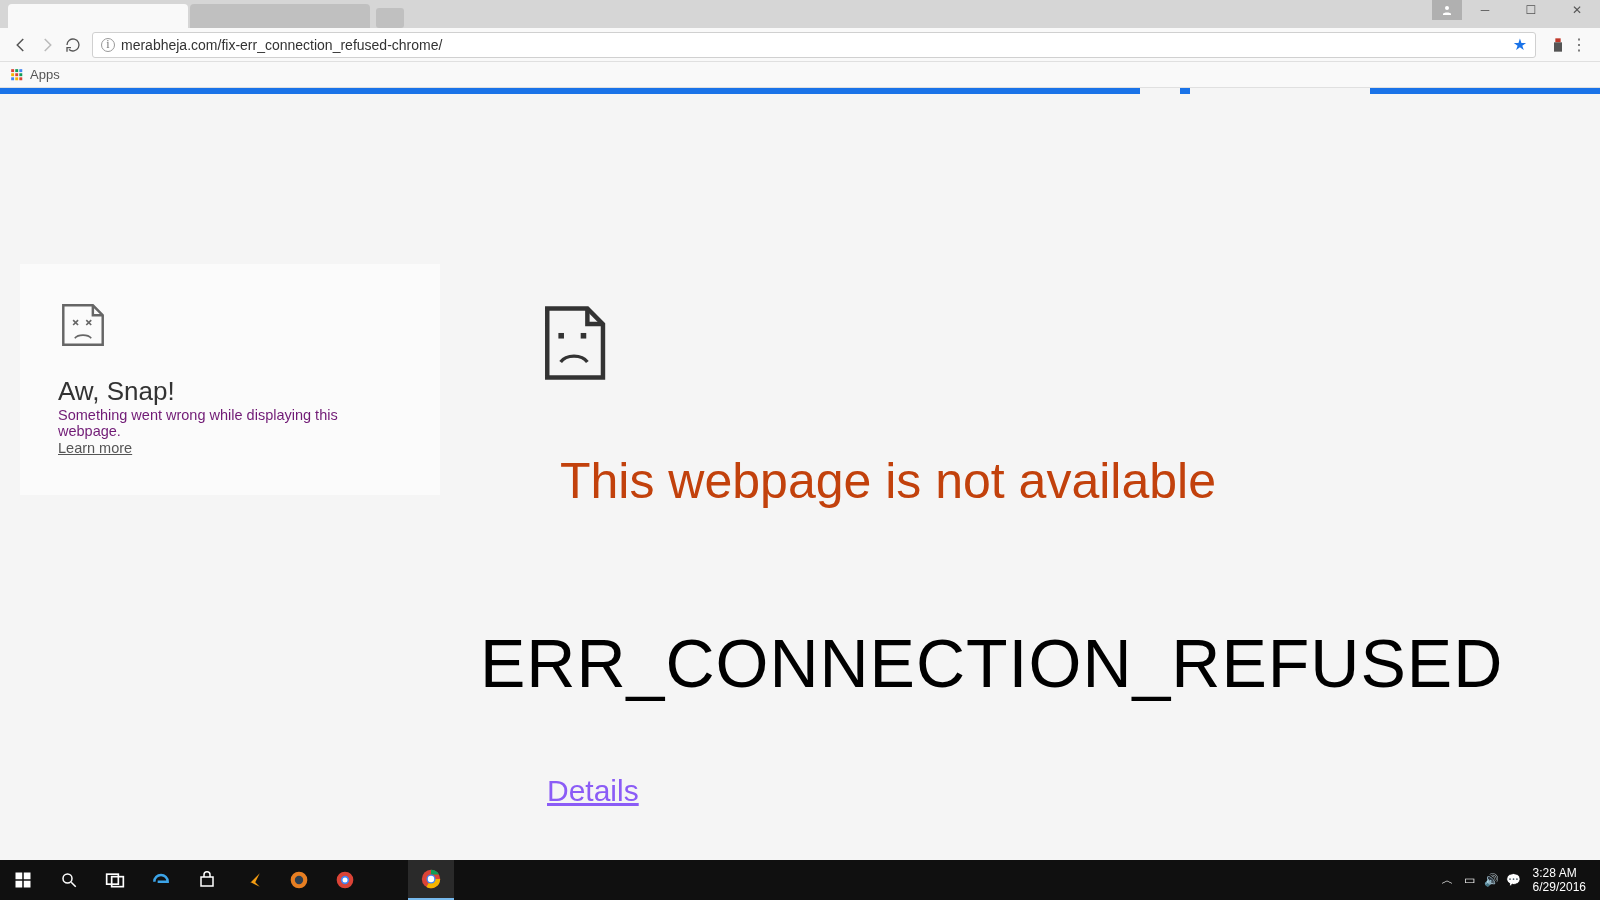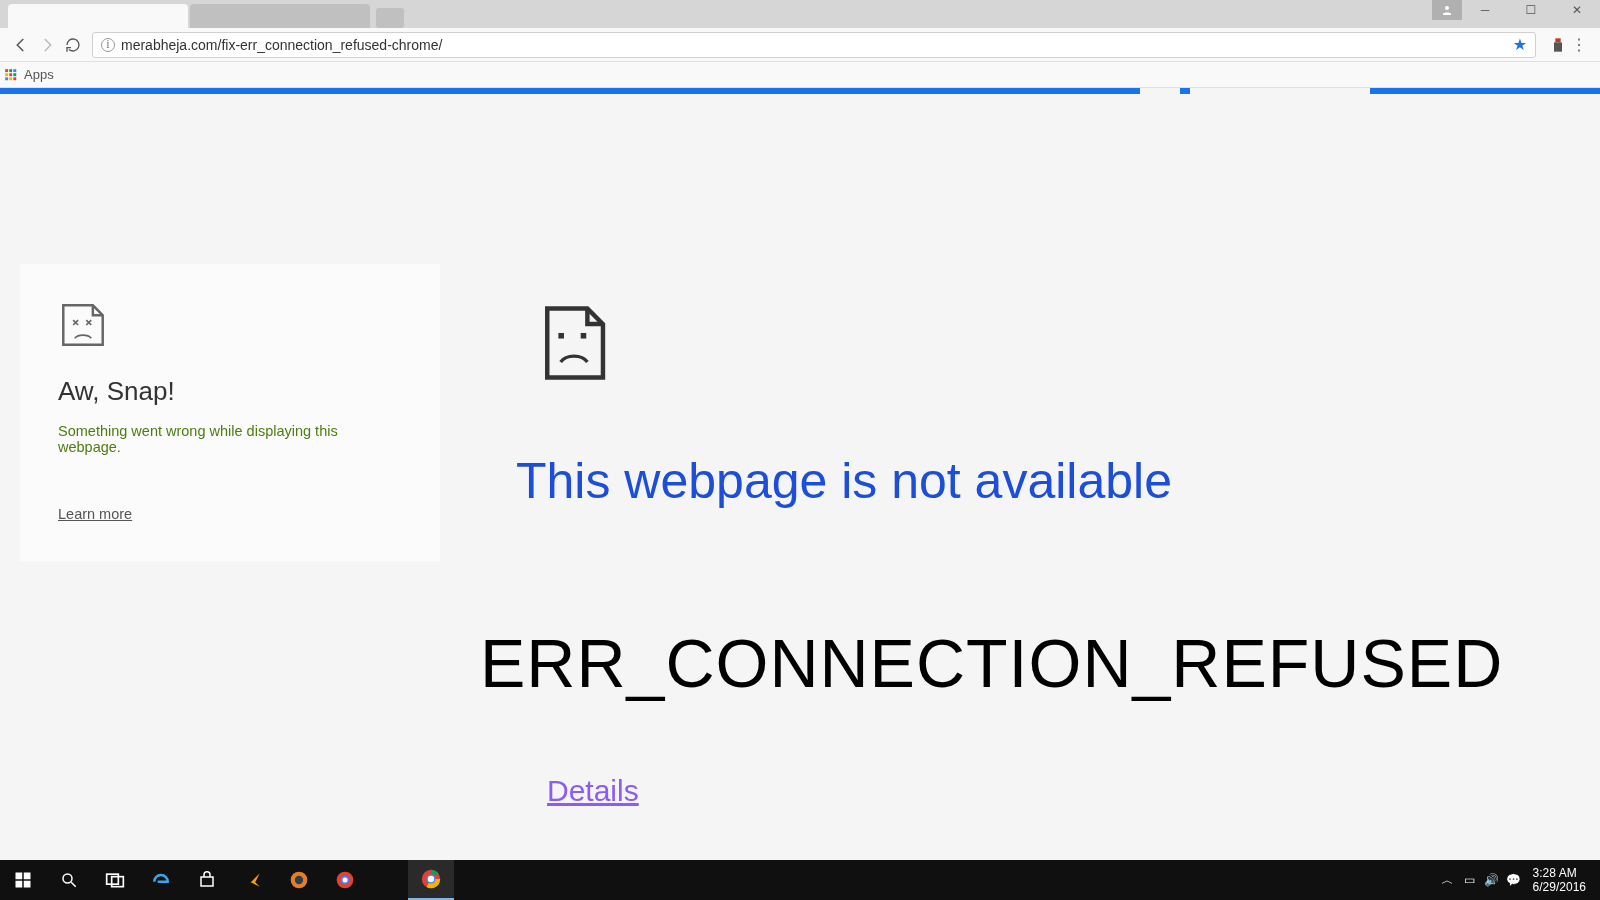--- a/index.html
+++ b/index.html
@@ -22,42 +22,42 @@
   .nav-btn { width: 26px; height: 26px; display: flex; align-items: center; justify-content: center; color: #606060; cursor: default; }
   .nav-btn.disabled { color: #b8b8b8; }
   .omnibox { flex: 1; height: 26px; border: 1px solid #d0d0d0; border-radius: 3px; margin: 0 6px; display: flex; align-items: center; padding: 0 8px; background: white; }
   .info-icon { color: #777; font-size: 12px; margin-right: 6px; border: 1px solid #999; border-radius: 50%; width: 14px; height: 14px; display:flex; align-items:center; justify-content:center; font-family: serif; }
   .url { font-size: 14px; color: #333; }
   .star-icon { color: #1a73e8; font-size: 16px; }
   .ext-icon { width: 16px; height: 16px; margin-left: 8px; }
   .menu-dots { width: 26px; text-align: center; color: #666; font-size: 16px; }
 
   
-  .bookmarks { height: 26px; background: #f9f9f9; display: flex; align-items: center; padding: 0 4px; border-bottom: 1px solid #e0e0e0; font-size: 13px; color: #555; }
+  .bookmarks { height: 26px; background: #f9f9f9; display: flex; align-items: center; padding: 0 10px; border-bottom: 1px solid #e0e0e0; font-size: 13px; color: #555; }
   .apps-icon { width: 14px; height: 14px; margin-right: 6px; }
 
   
   .blue-strip { height: 6px; background: #1a73e8; position: relative; }
   .blue-strip::after { content: ""; position: absolute; right: 230px; top: 0; width: 180px; height: 100%; background: #f5f5f5; }
   .blue-strip::before { content: ""; position: absolute; right: 420px; top: 0; width: 40px; height: 100%; background: #f5f5f5; }
 
   
   .content { position: relative; height: 780px; background: #f5f5f5; }
   
   
   .snap-card { position: absolute; left: 20px; top: 170px; width: 420px; padding: 38px; background: #fbfbfb; }
   .snap-card .sad-doc-small { margin-bottom: 28px; }
-  .snap-card h2 { font-weight: 400; font-size: 26px; color: #333; margin-bottom: 16px; }
-  .snap-card p  { font-size: 14.5px; color: #4d7c0f; margin-bottom: 50px; }
+  .snap-card h2 { font-weight: 400; font-size: 26px; color: #333; }
+  .snap-card p  { font-size: 14.5px; color: #701a75; }
   .snap-card a  { font-size: 14.5px; color: #555; }
 
   
   .main-err { position: absolute; left: 480px; top: 210px; }
   .main-err .sad-doc-large { margin-left: 60px; margin-bottom: 70px; }
-  .main-err h1 { font-weight: 400; font-size: 50px; color: #1d4ed8; margin-left: 36px; }
+  .main-err h1 { font-weight: 400; font-size: 50px; color: #c2410c; margin-left: 80px; }
   .err-code { position: absolute; left: 468px; top: 530px; font-size: 68px; font-weight: 400; color: #000; letter-spacing: 1px; margin-left: 12px; }
   .details-link { position: absolute; left: 547px; top: 680px; font-size: 30px; color: #8b5cf6; text-decoration: underline; }
 
   
   .taskbar { position: absolute; bottom: 0; left: 0; right: 0; height: 40px; background: #101010; display: flex; align-items: center; }
   .task-icon { width: 46px; height: 40px; display: flex; align-items: center; justify-content: center; color: white; font-size: 18px; }
   .task-icon.active { border-bottom: 2px solid #76b9ed; background: #2a2a2a; }
   .tray { margin-left: auto; display: flex; align-items: center; color: white; font-size: 12px; padding-right: 6px; }
   .tray .ic { width: 22px; text-align: center; }
   .clock { text-align: left; line-height: 1.2; font-size: 12px; padding: 0 8px; }

